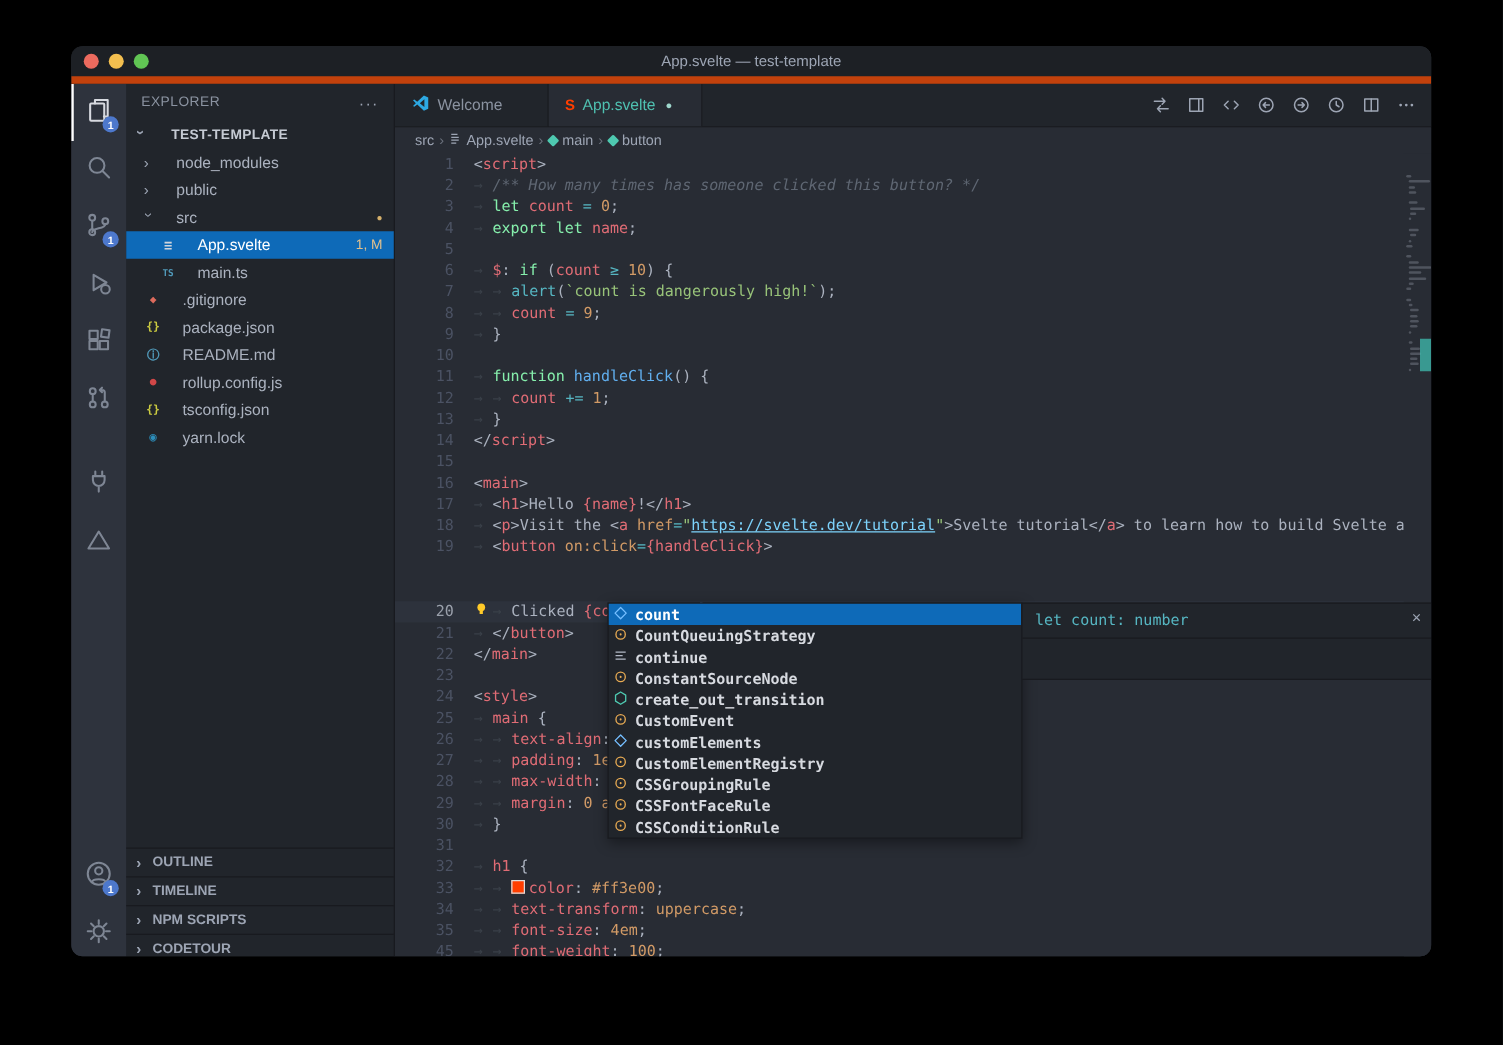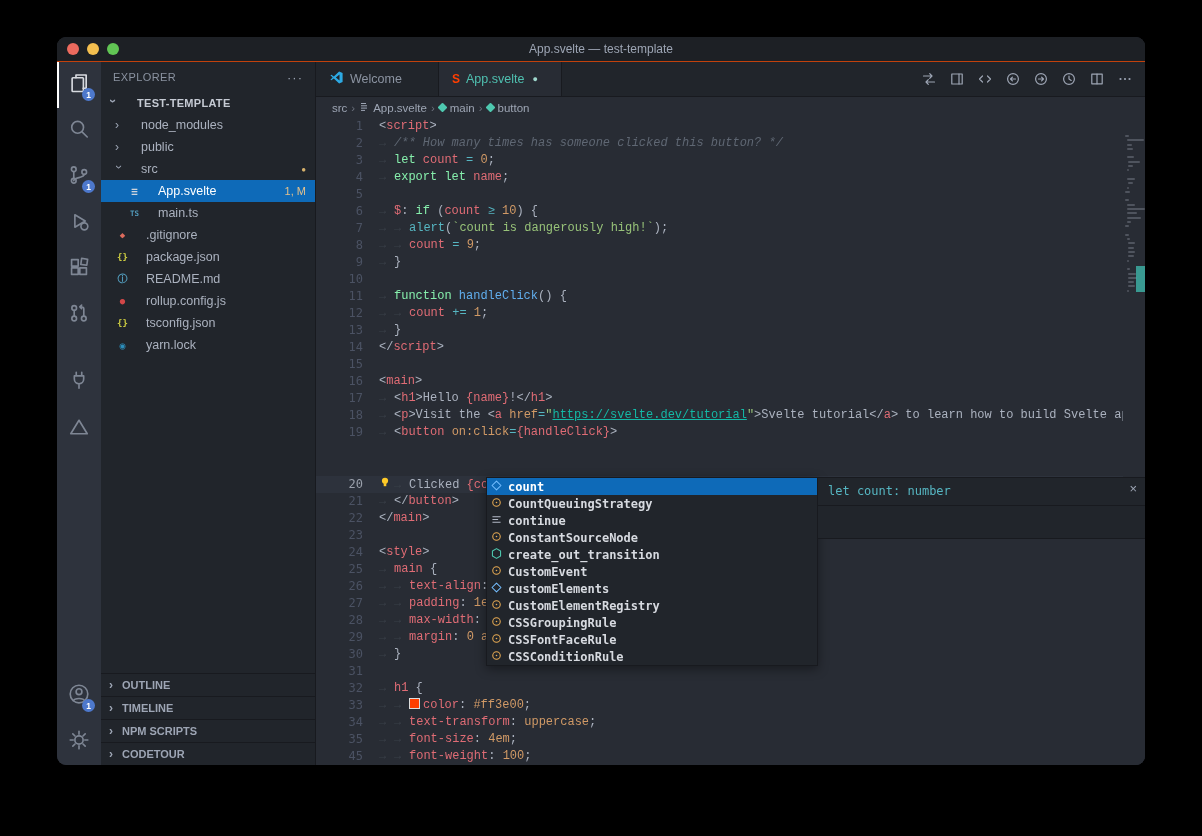--- a/index.html
+++ b/index.html
@@ -1,19 +1,19 @@
 <!DOCTYPE html>
 <html><head>
 <meta charset="utf-8">
 <style>
   html,body{margin:0;padding:0;background:#000;}
   .stage{position:relative;width:1202px;height:836px;background:#000;overflow:hidden;font-family:"Liberation Sans",sans-serif;}
   .window{position:absolute;left:57px;top:37px;width:1088px;height:728px;background:#282c34;border-radius:9px;overflow:hidden;box-shadow:0 18px 50px rgba(0,0,0,.7);}
   
-  .titlebar{height:24px;background:#1d2025;display:flex;align-items:center;position:relative;border-bottom:1px solid #c2410c;}
+  .titlebar{height:24px;background:#1d2025;display:flex;align-items:center;position:relative;border-bottom:6px solid #c2410c;}
   .traffic{display:flex;gap:8px;margin-left:10px;}
   .tl{width:12px;height:12px;border-radius:50%;}
   .tl.r{background:#ec6a5e}.tl.y{background:#f4bf4f}.tl.g{background:#61c554}
   .wtitle{position:absolute;left:0;right:0;text-align:center;font-size:12px;color:#9da5b4;pointer-events:none;}
   .main{display:flex;height:703px;}
   
   .activitybar{width:44px;background:#2e333d;display:flex;flex-direction:column;justify-content:space-between;flex:none;}
   .ab-item{height:46px;display:flex;align-items:center;justify-content:center;position:relative;color:#7e8694;cursor:pointer;}
   .ab-item.active{color:#d7dae0;box-shadow:inset 2px 0 0 #ffffff;}
   .ab-item.gap{margin-top:22px;}
@@ -51,27 +51,27 @@
   .crumb{display:flex;align-items:center;gap:4px;cursor:pointer;}
   .crumb-sep{color:#6b717d;}
   .sym{width:7px;height:7px;background:#4ec9b0;transform:rotate(45deg);display:inline-block;border-radius:1px;}
   
   .codearea{position:relative;flex:1;background:#282c34;overflow:hidden;font-family:"DejaVu Sans Mono",monospace;font-size:12px;}
   .blame{height:17px;line-height:17px;margin-left:63px;color:#767d8a;font-size:11px;white-space:pre;}
   .code-line{display:flex;height:17px;line-height:17px;white-space:pre;}
   .code-line.active{background:rgba(153,187,255,0.045);margin-top:35px;}
   .ln{width:47px;text-align:right;color:#4b5263;flex:none;}
   .code-line.active .ln{color:#9aa0ab;}
-  .lc{padding-left:16px;white-space:pre;font-family:Liberation Mono, monospace;}
+  .lc{padding-left:16px;white-space:pre;}
   .ind{display:inline-block;width:15px;color:#3a4049;}
   .caret{display:inline-block;width:2px;height:13px;background:#6fa7f3;vertical-align:-2px;margin:0 -1px;}
   .swatch{display:inline-block;width:9px;height:9px;border:1px solid #dcdcdc;margin-right:3px;vertical-align:-1px;}
   .bulb{display:inline-block;width:15px;}
   .tk-pun{color:#abb2bf}.tk-tag{color:#e06c75}.tk-kw{color:#86efac}.tk-var{color:#e06c75}
-  .tk-num{color:#d19a66}.tk-str{color:#98c379}.tk-strlink{color:#14b8a6;text-decoration:underline}
+  .tk-num{color:#d19a66}.tk-str{color:#98c379}.tk-strlink{color:#7dd3fc;text-decoration:underline}
   .tk-fn{color:#61afef}.tk-builtin{color:#56b6c2}.tk-cmt{color:#5f6773;font-style:italic}
   .tk-op{color:#56b6c2}.tk-txt{color:#abb2bf}.tk-attr{color:#d19a66}.tk-pln{color:#abb2bf}
   .tk-prop{color:#e06c75}.tk-val{color:#d19a66}
   .tk-sq{text-decoration:underline wavy #3e9cd6;text-decoration-thickness:1px;text-underline-offset:3px;}
   .tk-lig{display:inline-block;transform:scaleX(1.7);margin:0 3px;}
   
   .minimap{position:absolute;right:0;top:0;bottom:0;width:22px;background:#282c34;}
   .mm-bar{height:2px;margin:0 2px 2.3px 0;background:rgba(171,178,191,.3);border-radius:1px;}
   .mm-wrap{padding-top:17px;}
   .ruler-marker{position:absolute;right:0;top:148px;width:9px;height:26px;background:#3fbdb0;opacity:.75;}

